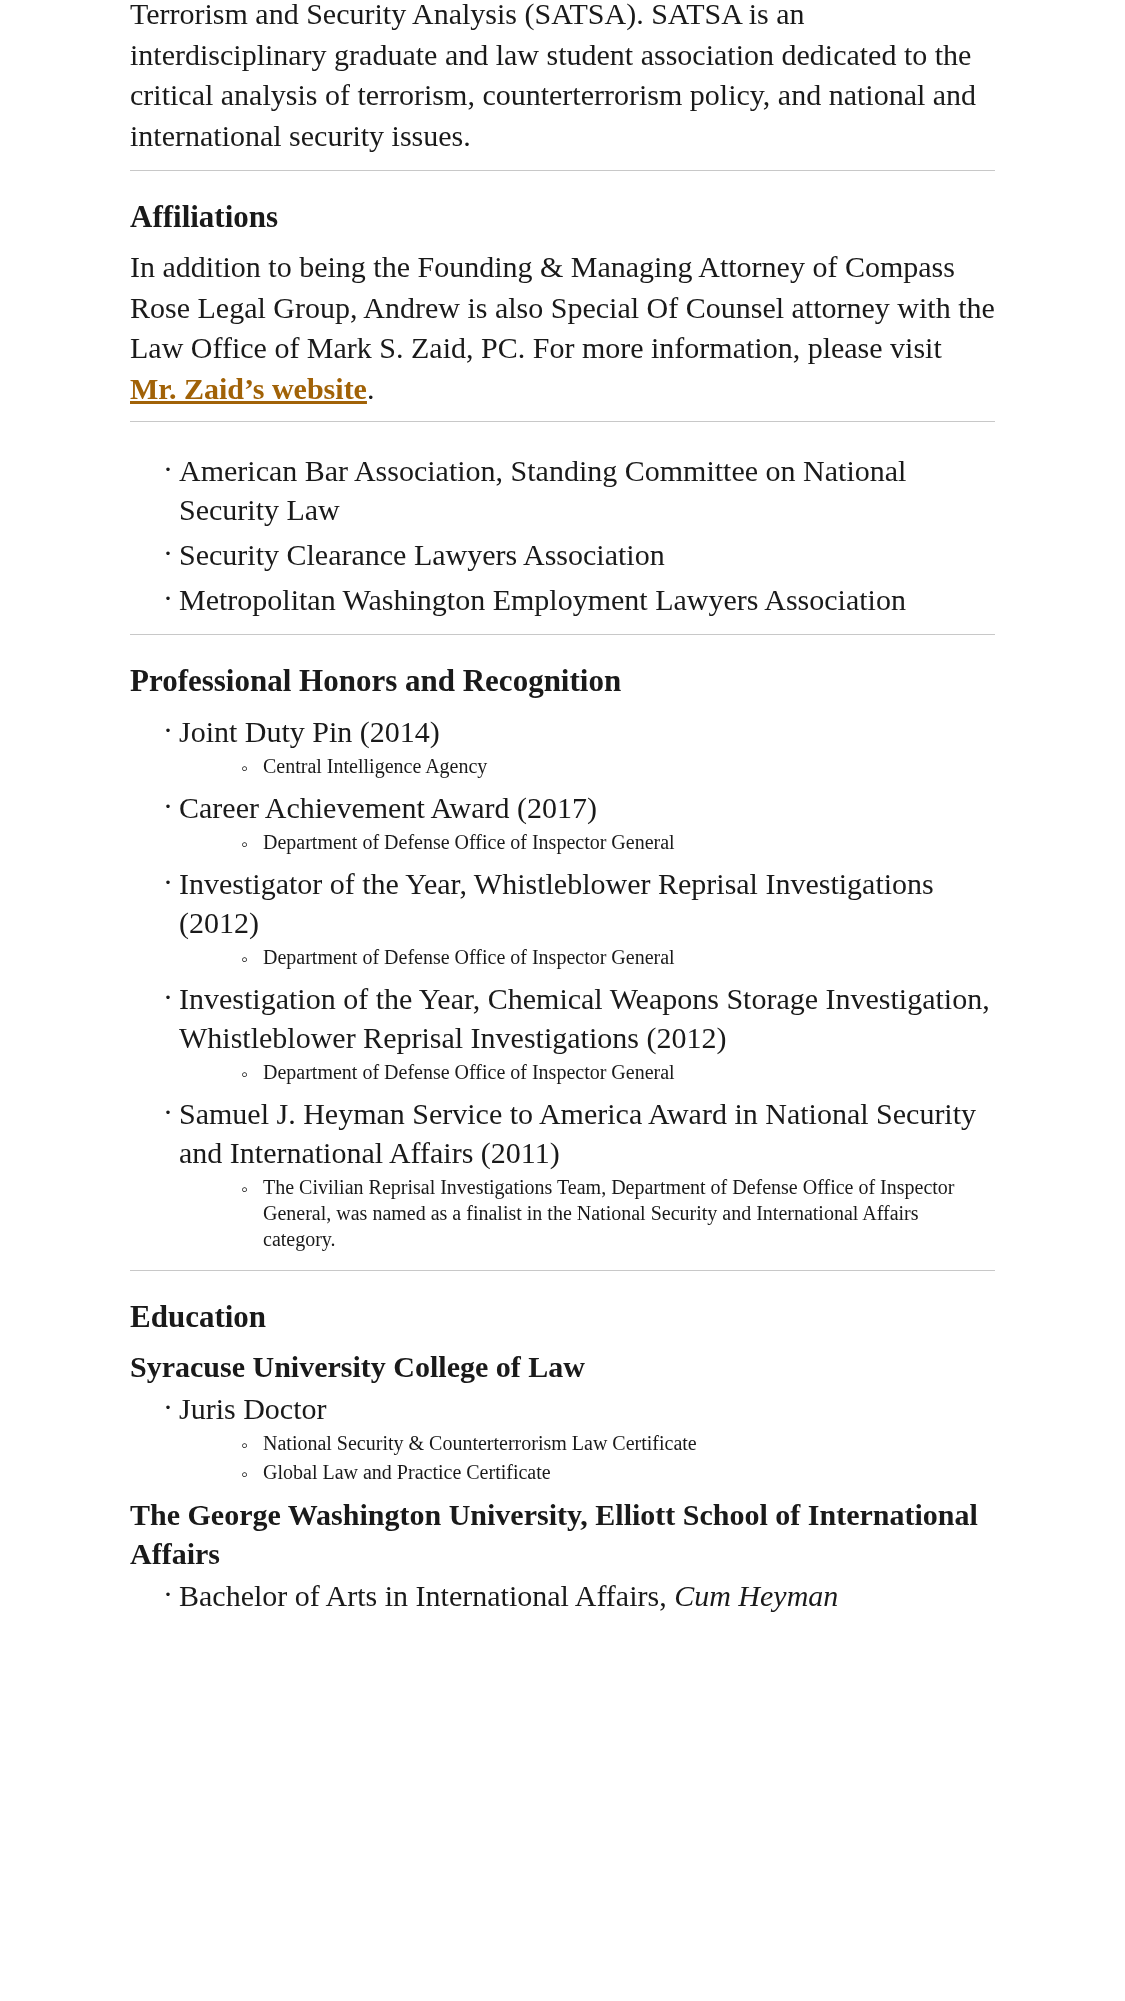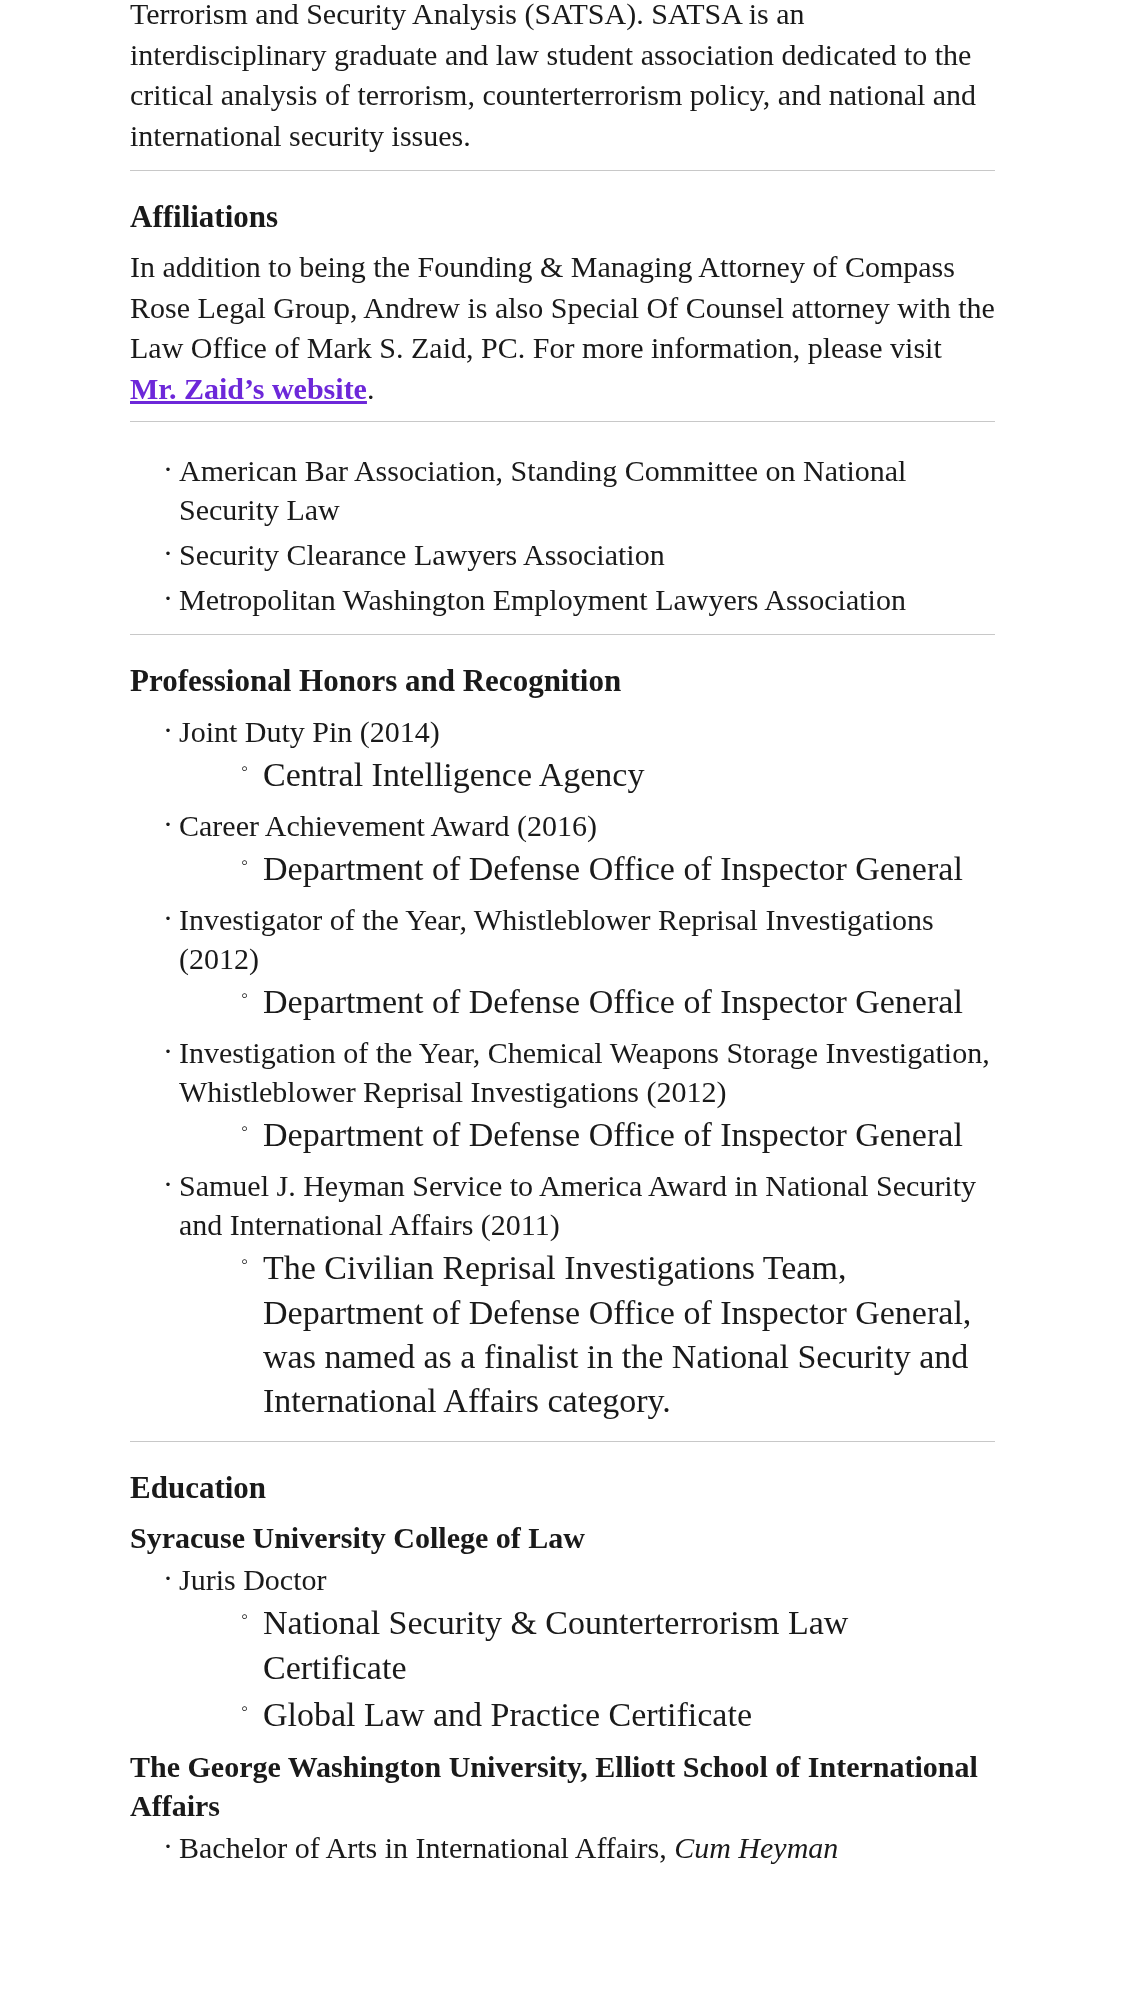--- a/index.html
+++ b/index.html
@@ -43,21 +43,21 @@
     font-size: 31px;
     font-weight: bold;
     margin: 0 0 10px 0;
     line-height: 1.3;
   }
   .section-body {
     font-size: 30px;
     line-height: 1.35;
   }
   a.link {
-    color: #6d28d9;
+    color: #a16207;
     font-weight: bold;
     text-decoration: underline;
   }
   ul.lv1 {
     list-style: none;
     margin: 0;
     padding: 0 0 0 30px;
   }
   ul.lv1 > li {
     position: relative;
@@ -74,21 +74,21 @@
     font-size: 30px;
     line-height: 1.3;
   }
   ul.lv2 {
     list-style: none;
     margin: 2px 0 0 0;
     padding: 0 0 0 62px;
   }
   ul.lv2 > li {
     position: relative;
-    font-size: 34px;
+    font-size: 20px;
     line-height: 1.3;
     padding: 0 0 3px 22px;
     margin: 0;
   }
   ul.lv2 > li::before {
     content: "\25E6";
     position: absolute;
     left: 0;
     top: 1px;
     font-size: 20px;
@@ -135,21 +135,21 @@
   <div class="section">
     <div class="section-title">Professional Honors and Recognition</div>
     <ul class="lv1">
       <li>
         <span>Joint Duty Pin (2014)</span>
         <ul class="lv2">
           <li>Central Intelligence Agency</li>
         </ul>
       </li>
       <li>
-        <span>Career Achievement Award (2016)</span>
+        <span>Career Achievement Award (2017)</span>
         <ul class="lv2">
           <li>Department of Defense Office of Inspector General</li>
         </ul>
       </li>
       <li>
         <span>Investigator of the Year, Whistleblower Reprisal Investigations (2012)</span>
         <ul class="lv2">
           <li>Department of Defense Office of Inspector General</li>
         </ul>
       </li>

